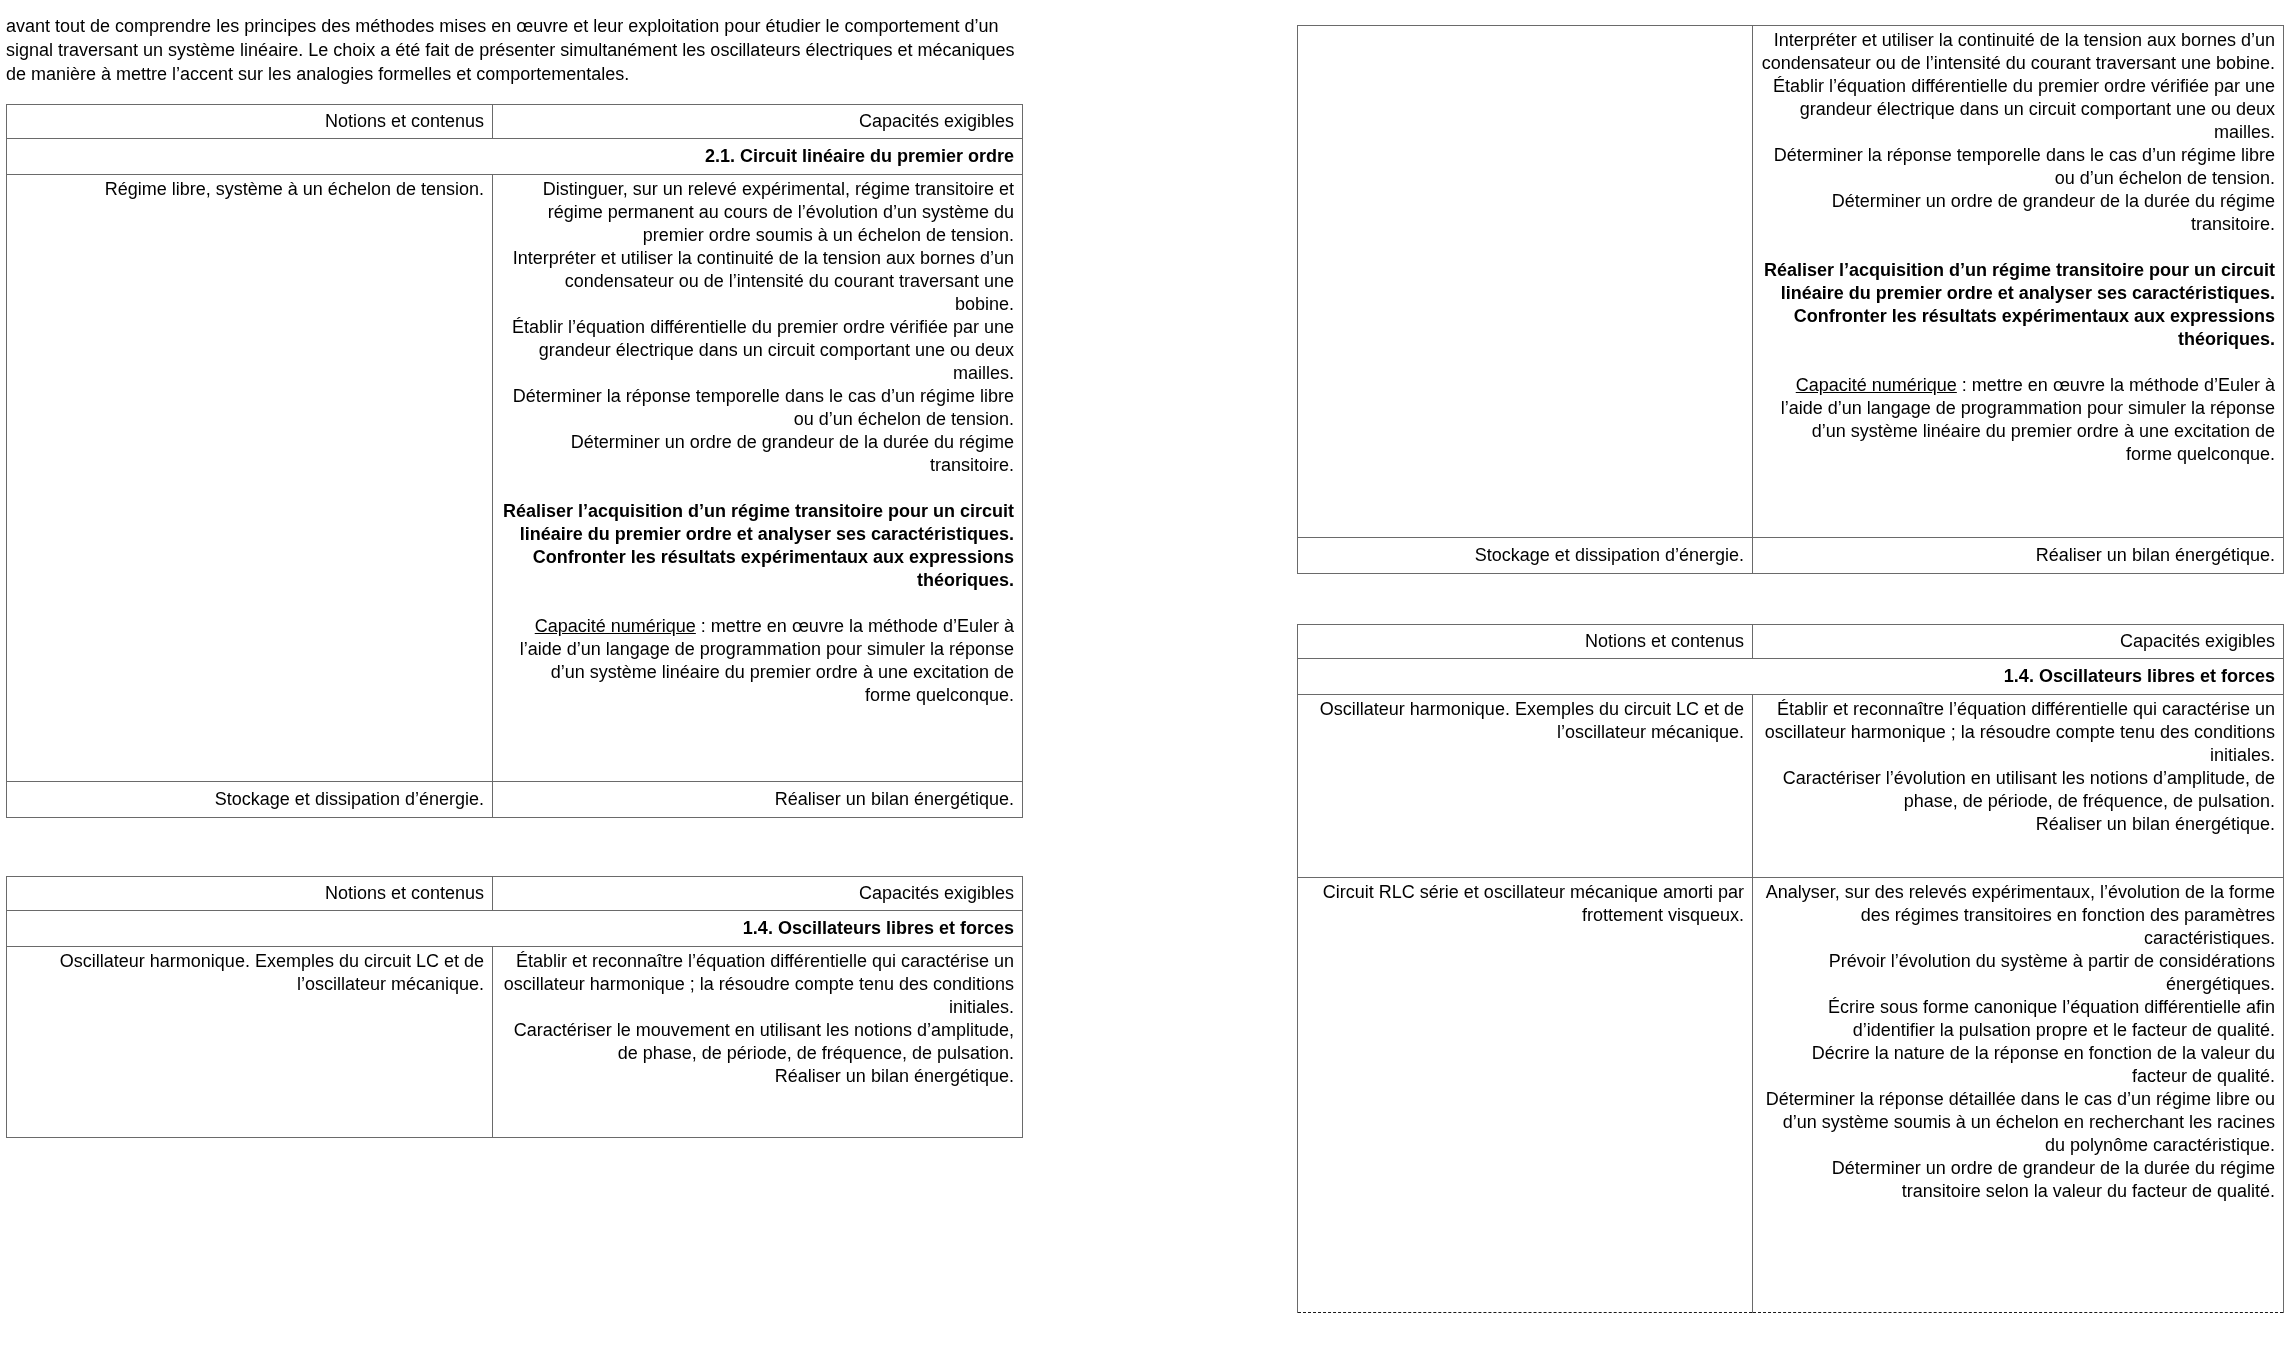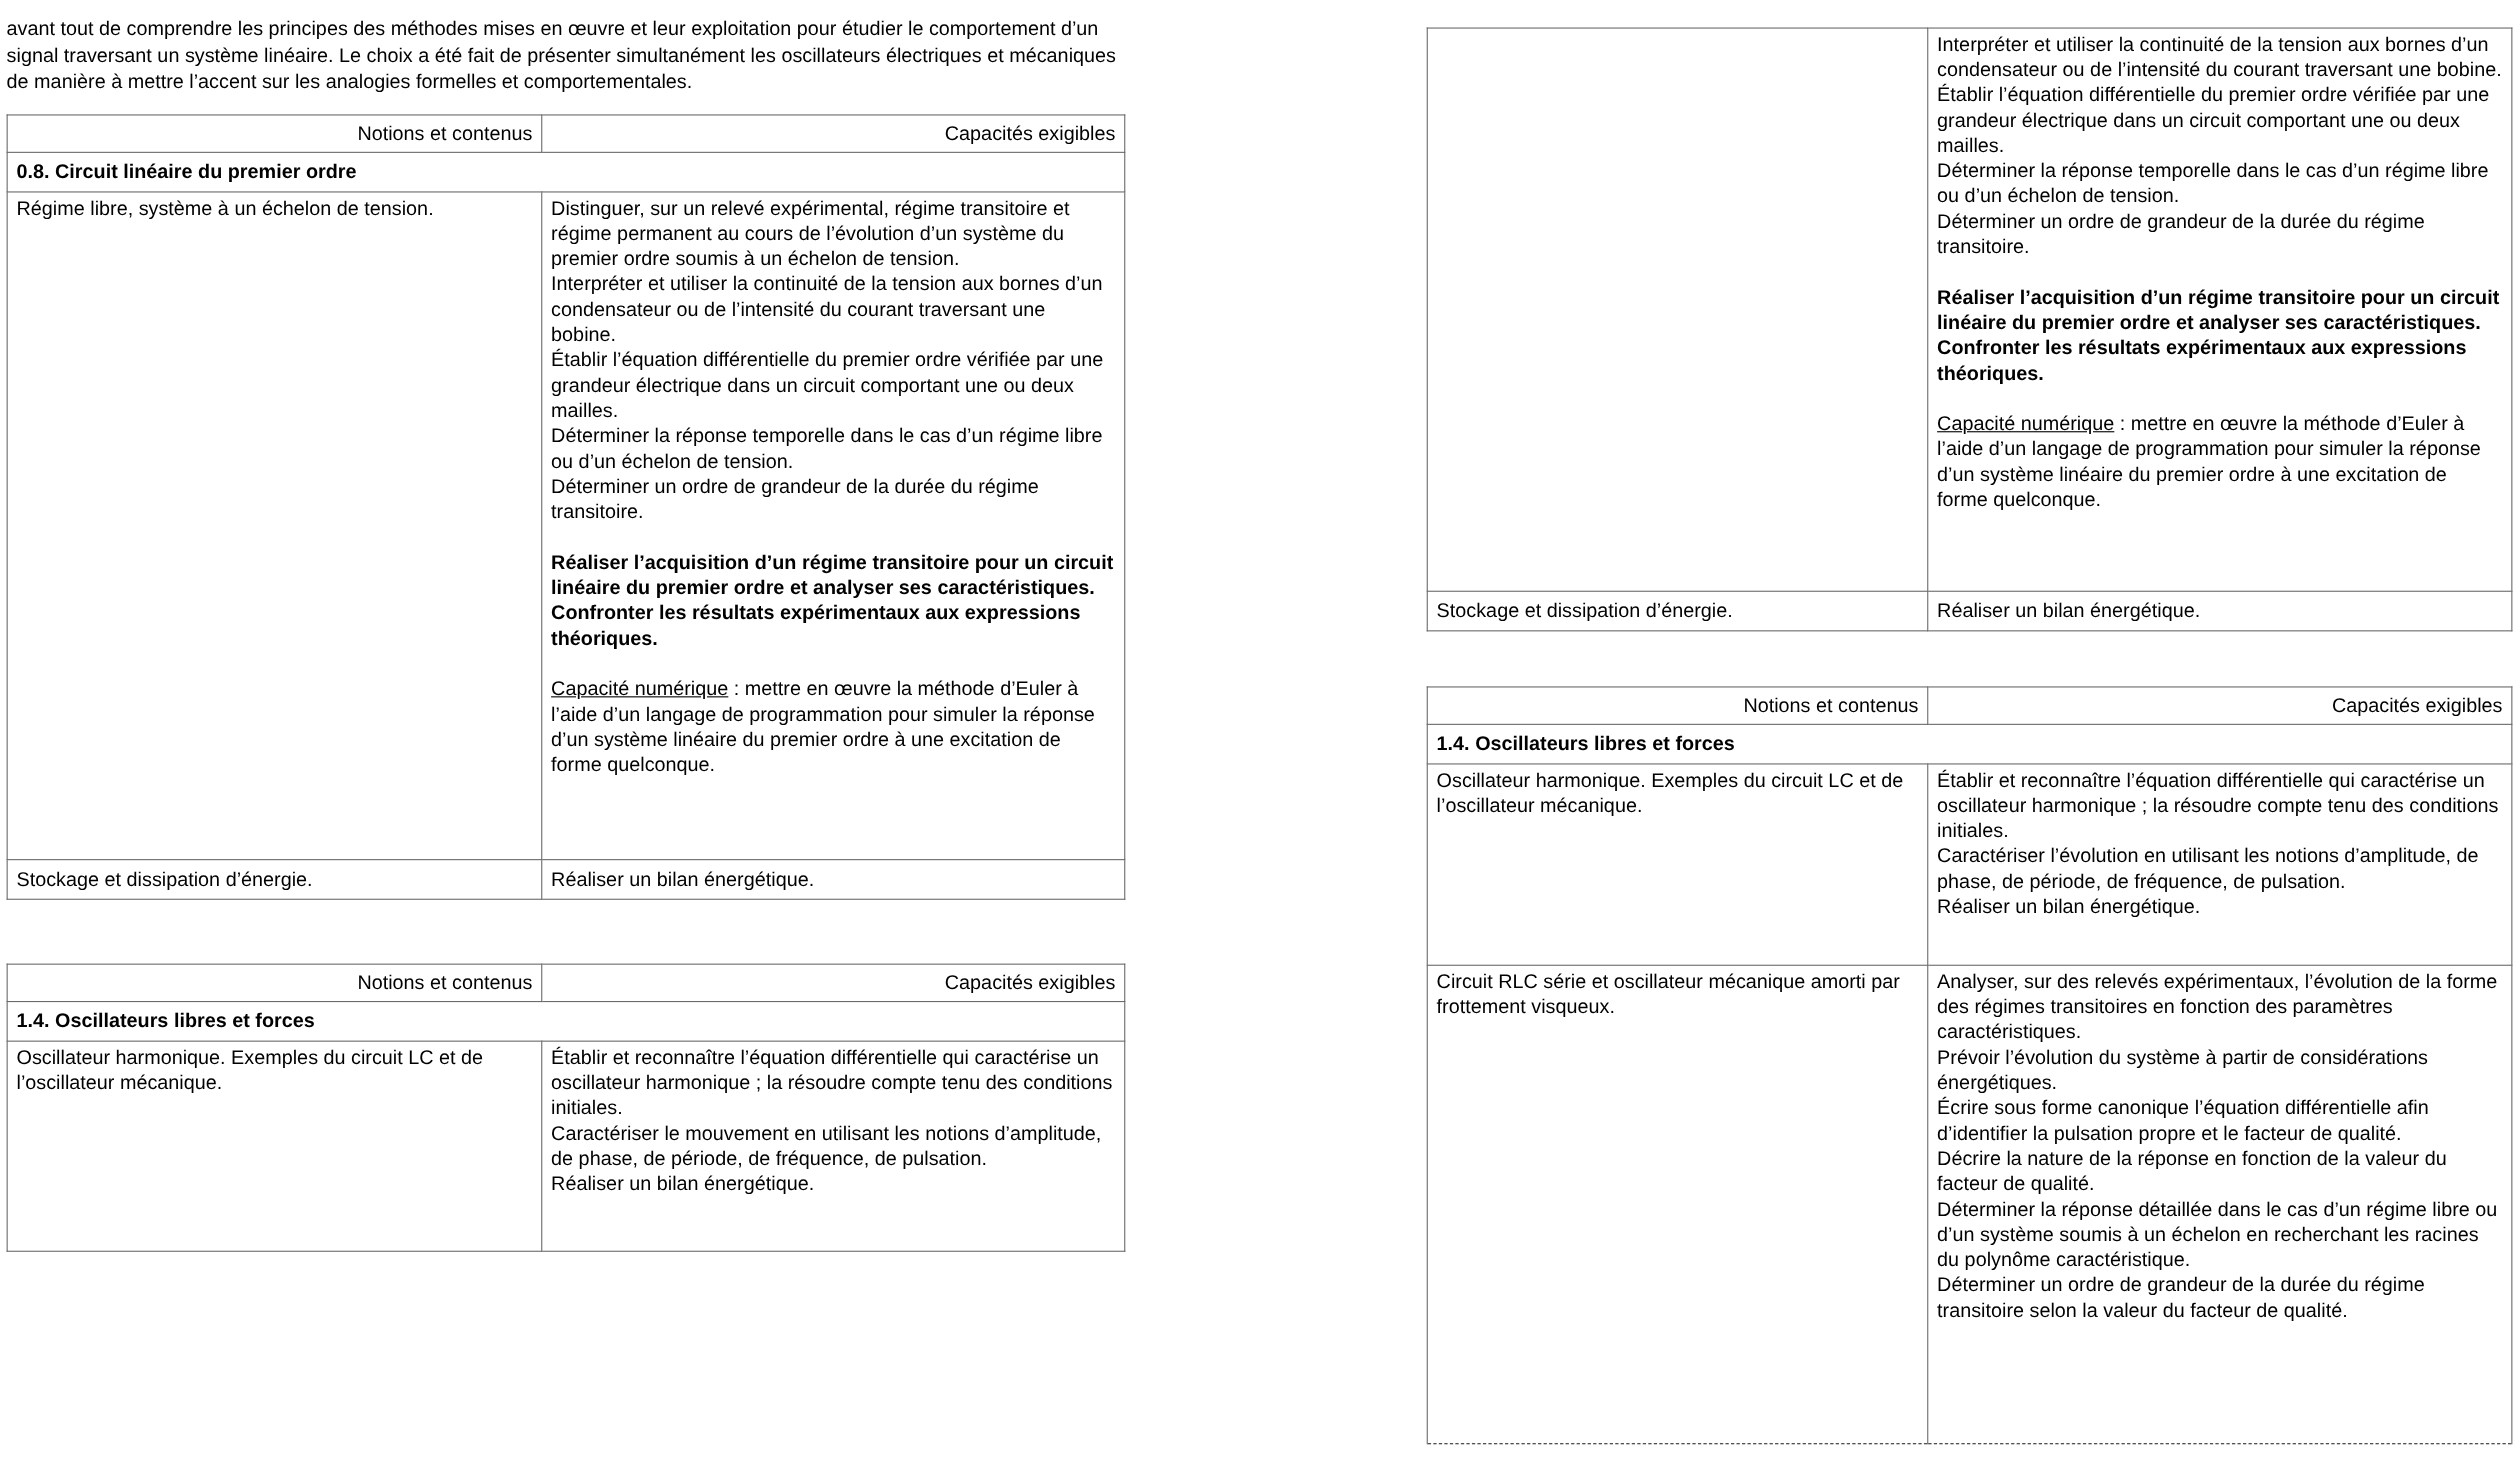--- a/index.html
+++ b/index.html
@@ -8,21 +8,21 @@
     background:#ffffff;color:#000;
     font-family:"Liberation Sans", sans-serif;font-size:18px;
   }
   .col{position:absolute;}
   .col-left{left:6px;top:14px;width:1016px;}
   .col-right{left:1297px;top:25px;width:986px;}
   .intro{margin:0 0 18px 0;line-height:24px;}
   table.prog{border-collapse:collapse;width:100%;table-layout:fixed;}
   table.prog td,table.prog th{
     border:1px solid #6a6a6a;vertical-align:top;
-    padding:3px 8px;line-height:23px;text-align:left;
+    padding:3px 8px;line-height:23px;text-align:right;
   }
   table.prog th{font-weight:normal;text-align:right;padding:5px 8px;}
   tr.section td{font-weight:bold;padding:6px 8px;}
   .cap-line{margin:0;}
   .blank{height:23px;}
   .b{font-weight:bold;}
   .ul{text-decoration:underline;}
   .t-gap{margin-top:58px;}
   .t-gap-r{margin-top:50px;}
   #lt1-row1 td{height:600px;}
@@ -44,21 +44,21 @@
     <colgroup>
         <col style="width:486px">
         <col style="width:530px">
       </colgroup>
     <tbody>
         <tr>
       <th>Notions et contenus</th>
       <th>Capacités exigibles</th>
     </tr>
     <tr class="section">
-      <td colspan="2">0.8. Circuit linéaire du premier ordre</td>
+      <td colspan="2">2.1. Circuit linéaire du premier ordre</td>
     </tr>
     <tr id="lt1-row1">
       <td>Régime libre, système à un échelon de tension.</td>
       <td>
         <div class="cap-line">Distinguer, sur un relevé expérimental, régime transitoire et régime permanent au cours de l’évolution d’un système du premier ordre soumis à un échelon de tension.</div>
         <div class="cap-line">Interpréter et utiliser la continuité de la tension aux bornes d’un condensateur ou de l’intensité du courant traversant une bobine.</div>
         <div class="cap-line">Établir l’équation différentielle du premier ordre vérifiée par une grandeur électrique dans un circuit comportant une ou deux mailles.</div>
         <div class="cap-line">Déterminer la réponse temporelle dans le cas d’un régime libre ou d’un échelon de tension.</div>
         <div class="cap-line">Déterminer un ordre de grandeur de la durée du régime transitoire.</div>
         <div class="blank"></div>

